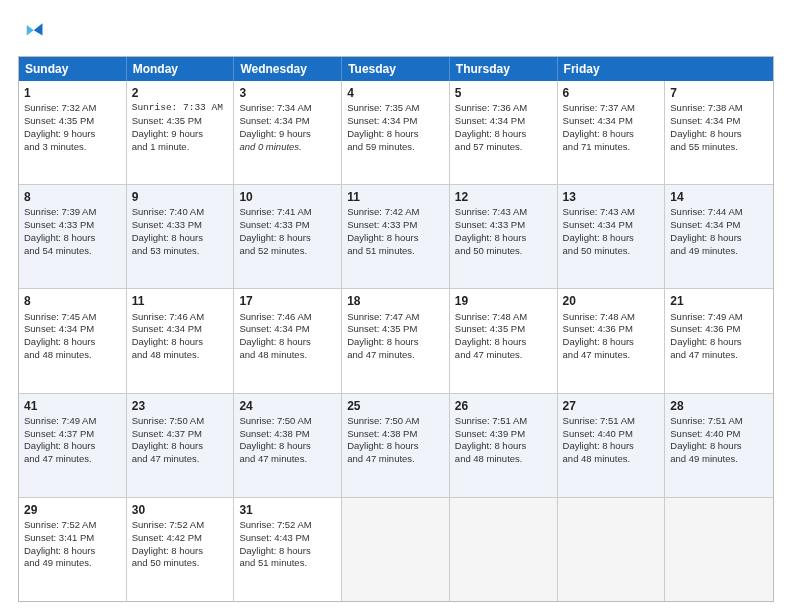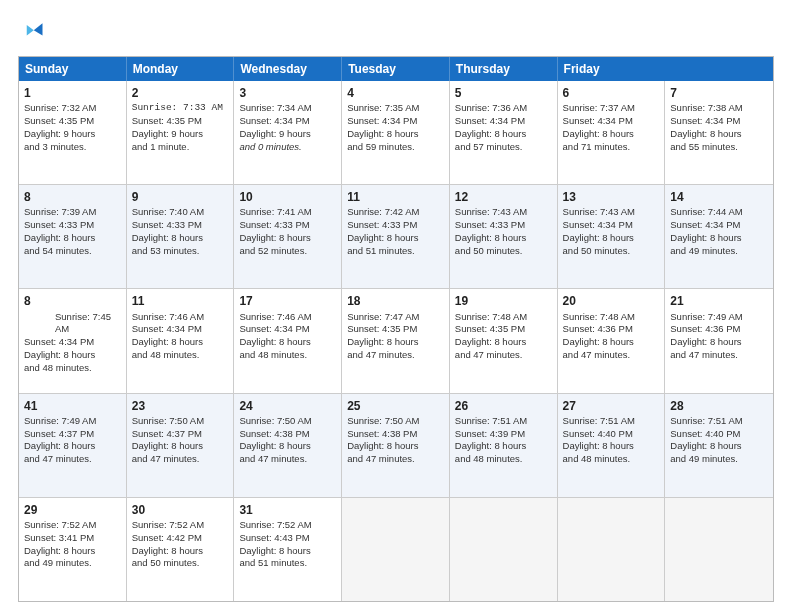--- a/index.html
+++ b/index.html
@@ -246,21 +246,21 @@
             <span class="day-number">14</span>
             <span style="display: block;">Sunrise: 7:44 AM</span>
             <span style="display: block;">Sunset: 4:34 PM</span>
             <span style="display: block;">Daylight: 8 hours</span>
             <span style="display: block;">and 49 minutes.</span>
           </div>
         </div>
         <div class="cal-row">
           <div class="cal-cell">
             <span class="day-number">8</span>
-            <span style="display: block; margin-left: 31px;">Sunrise: 7:45 AM</span>
+            <span style="display: block;">Sunrise: 7:45 AM</span>
             <span style="display: block;">Sunset: 4:34 PM</span>
             <span style="display: block;">Daylight: 8 hours</span>
             <span style="display: block;">and 48 minutes.</span>
           </div>
           <div class="cal-cell">
             <span class="day-number">11</span>
             <span style="display: block;">Sunrise: 7:46 AM</span>
             <span style="display: block;">Sunset: 4:34 PM</span>
             <span style="display: block;">Daylight: 8 hours</span>
             <span style="display: block;">and 48 minutes.</span>

